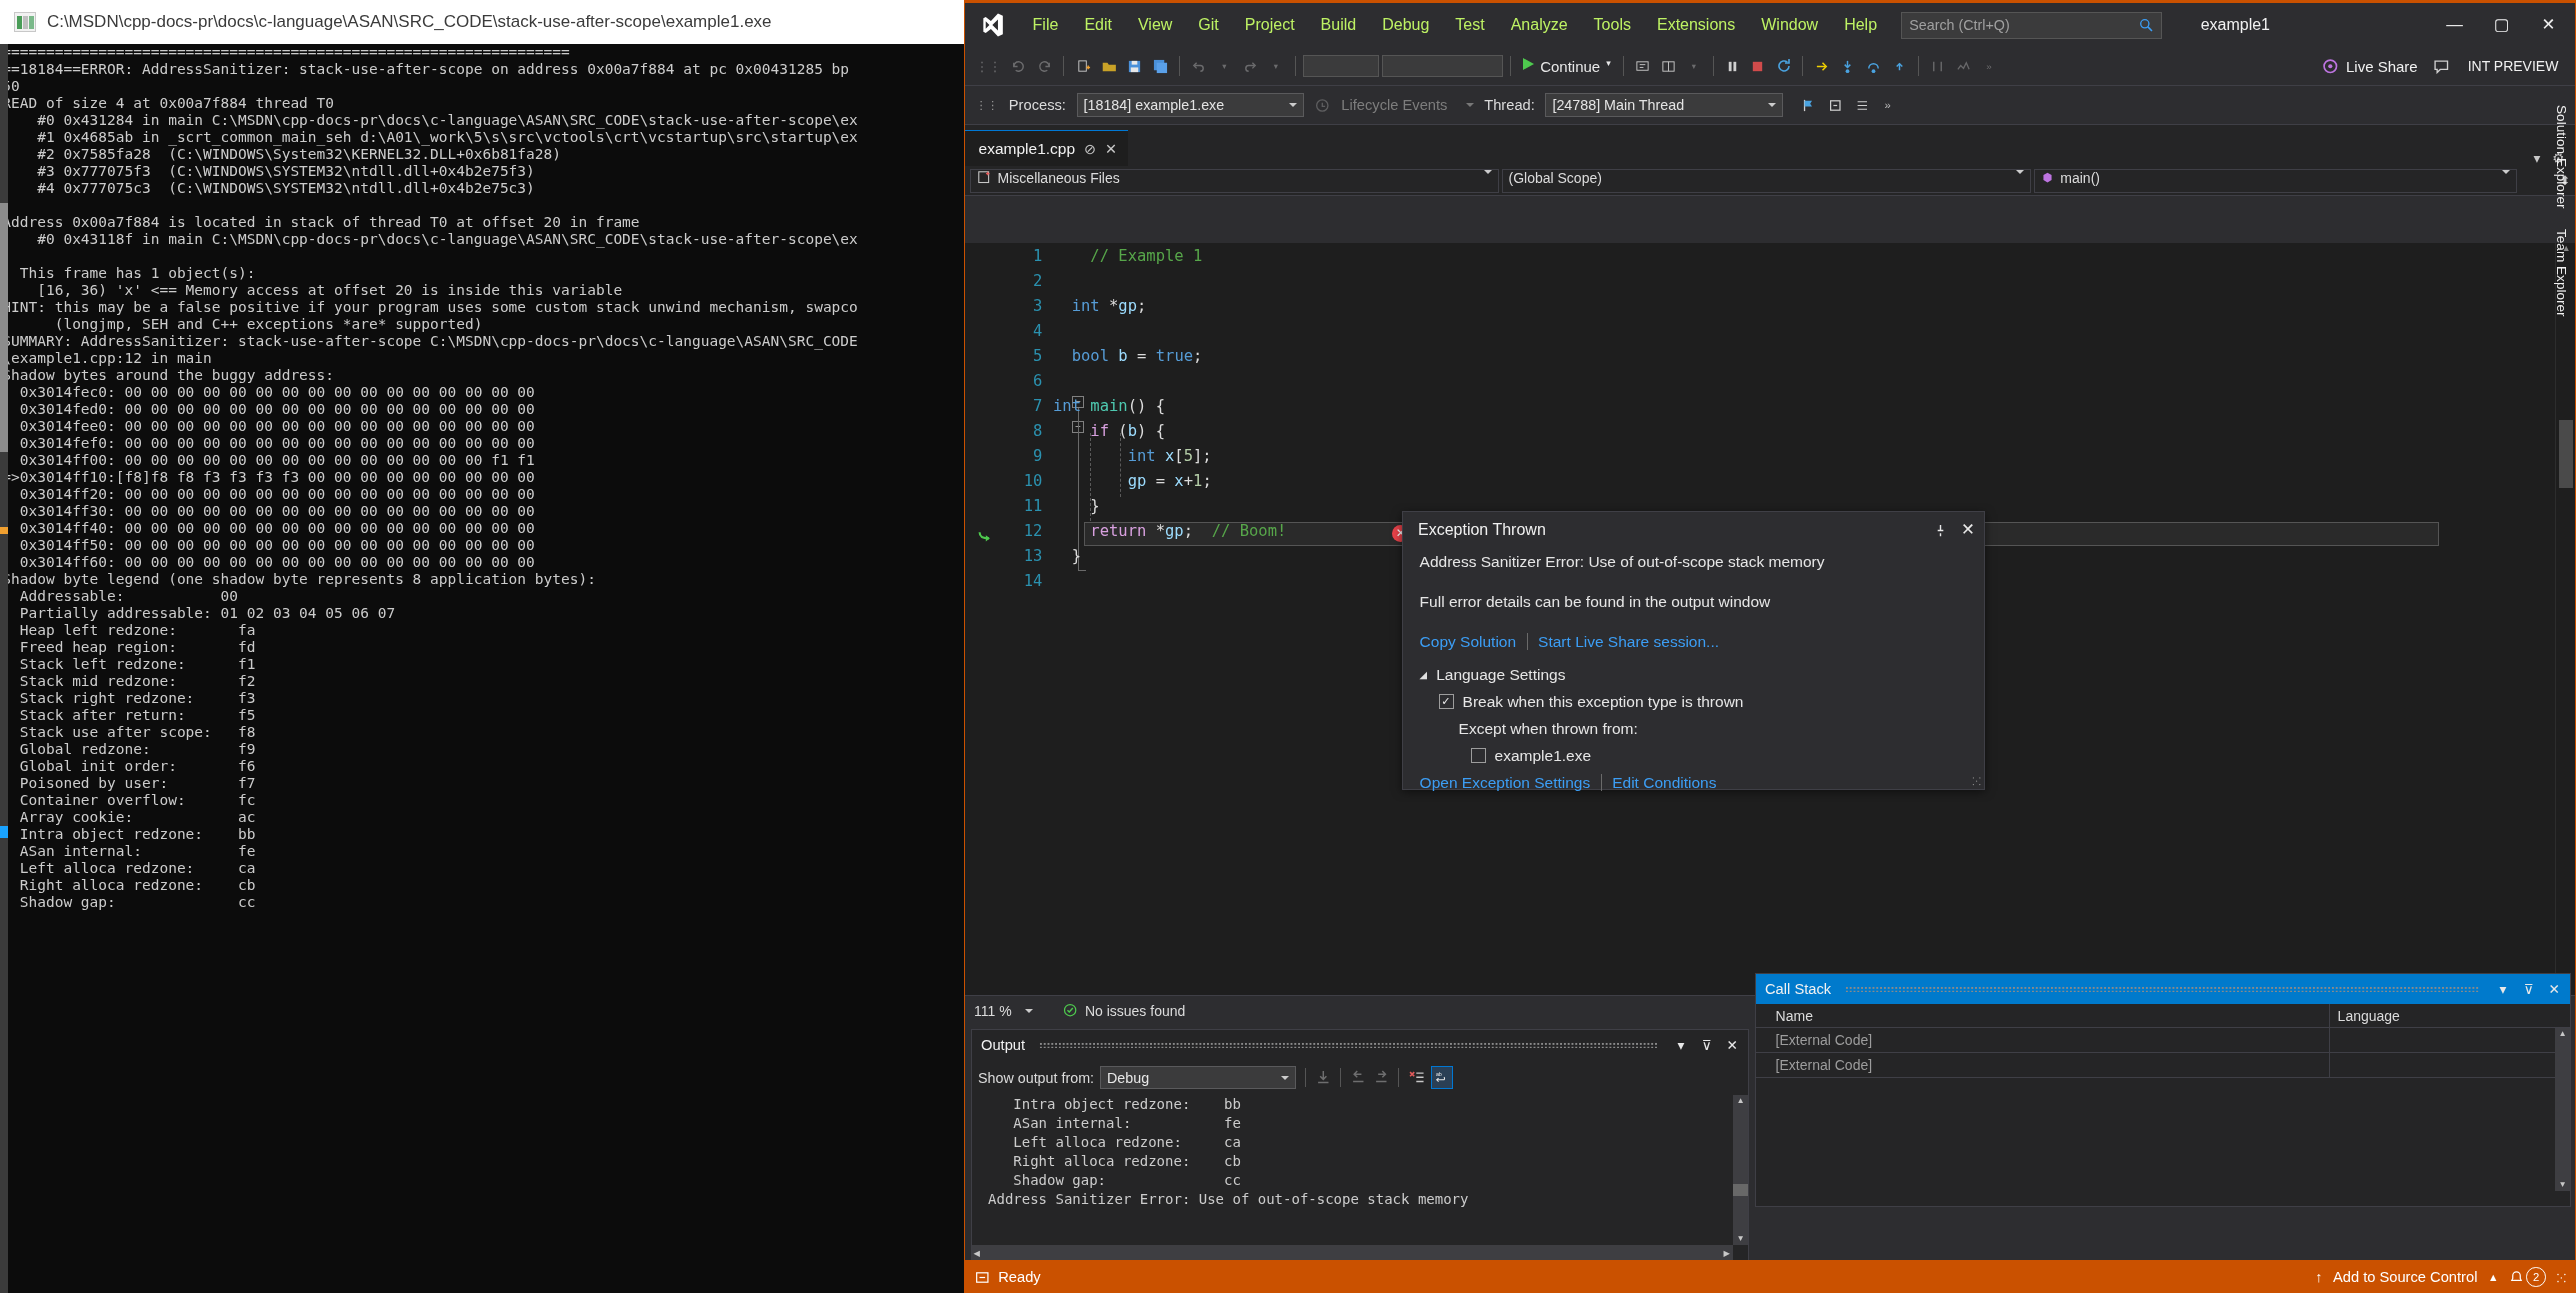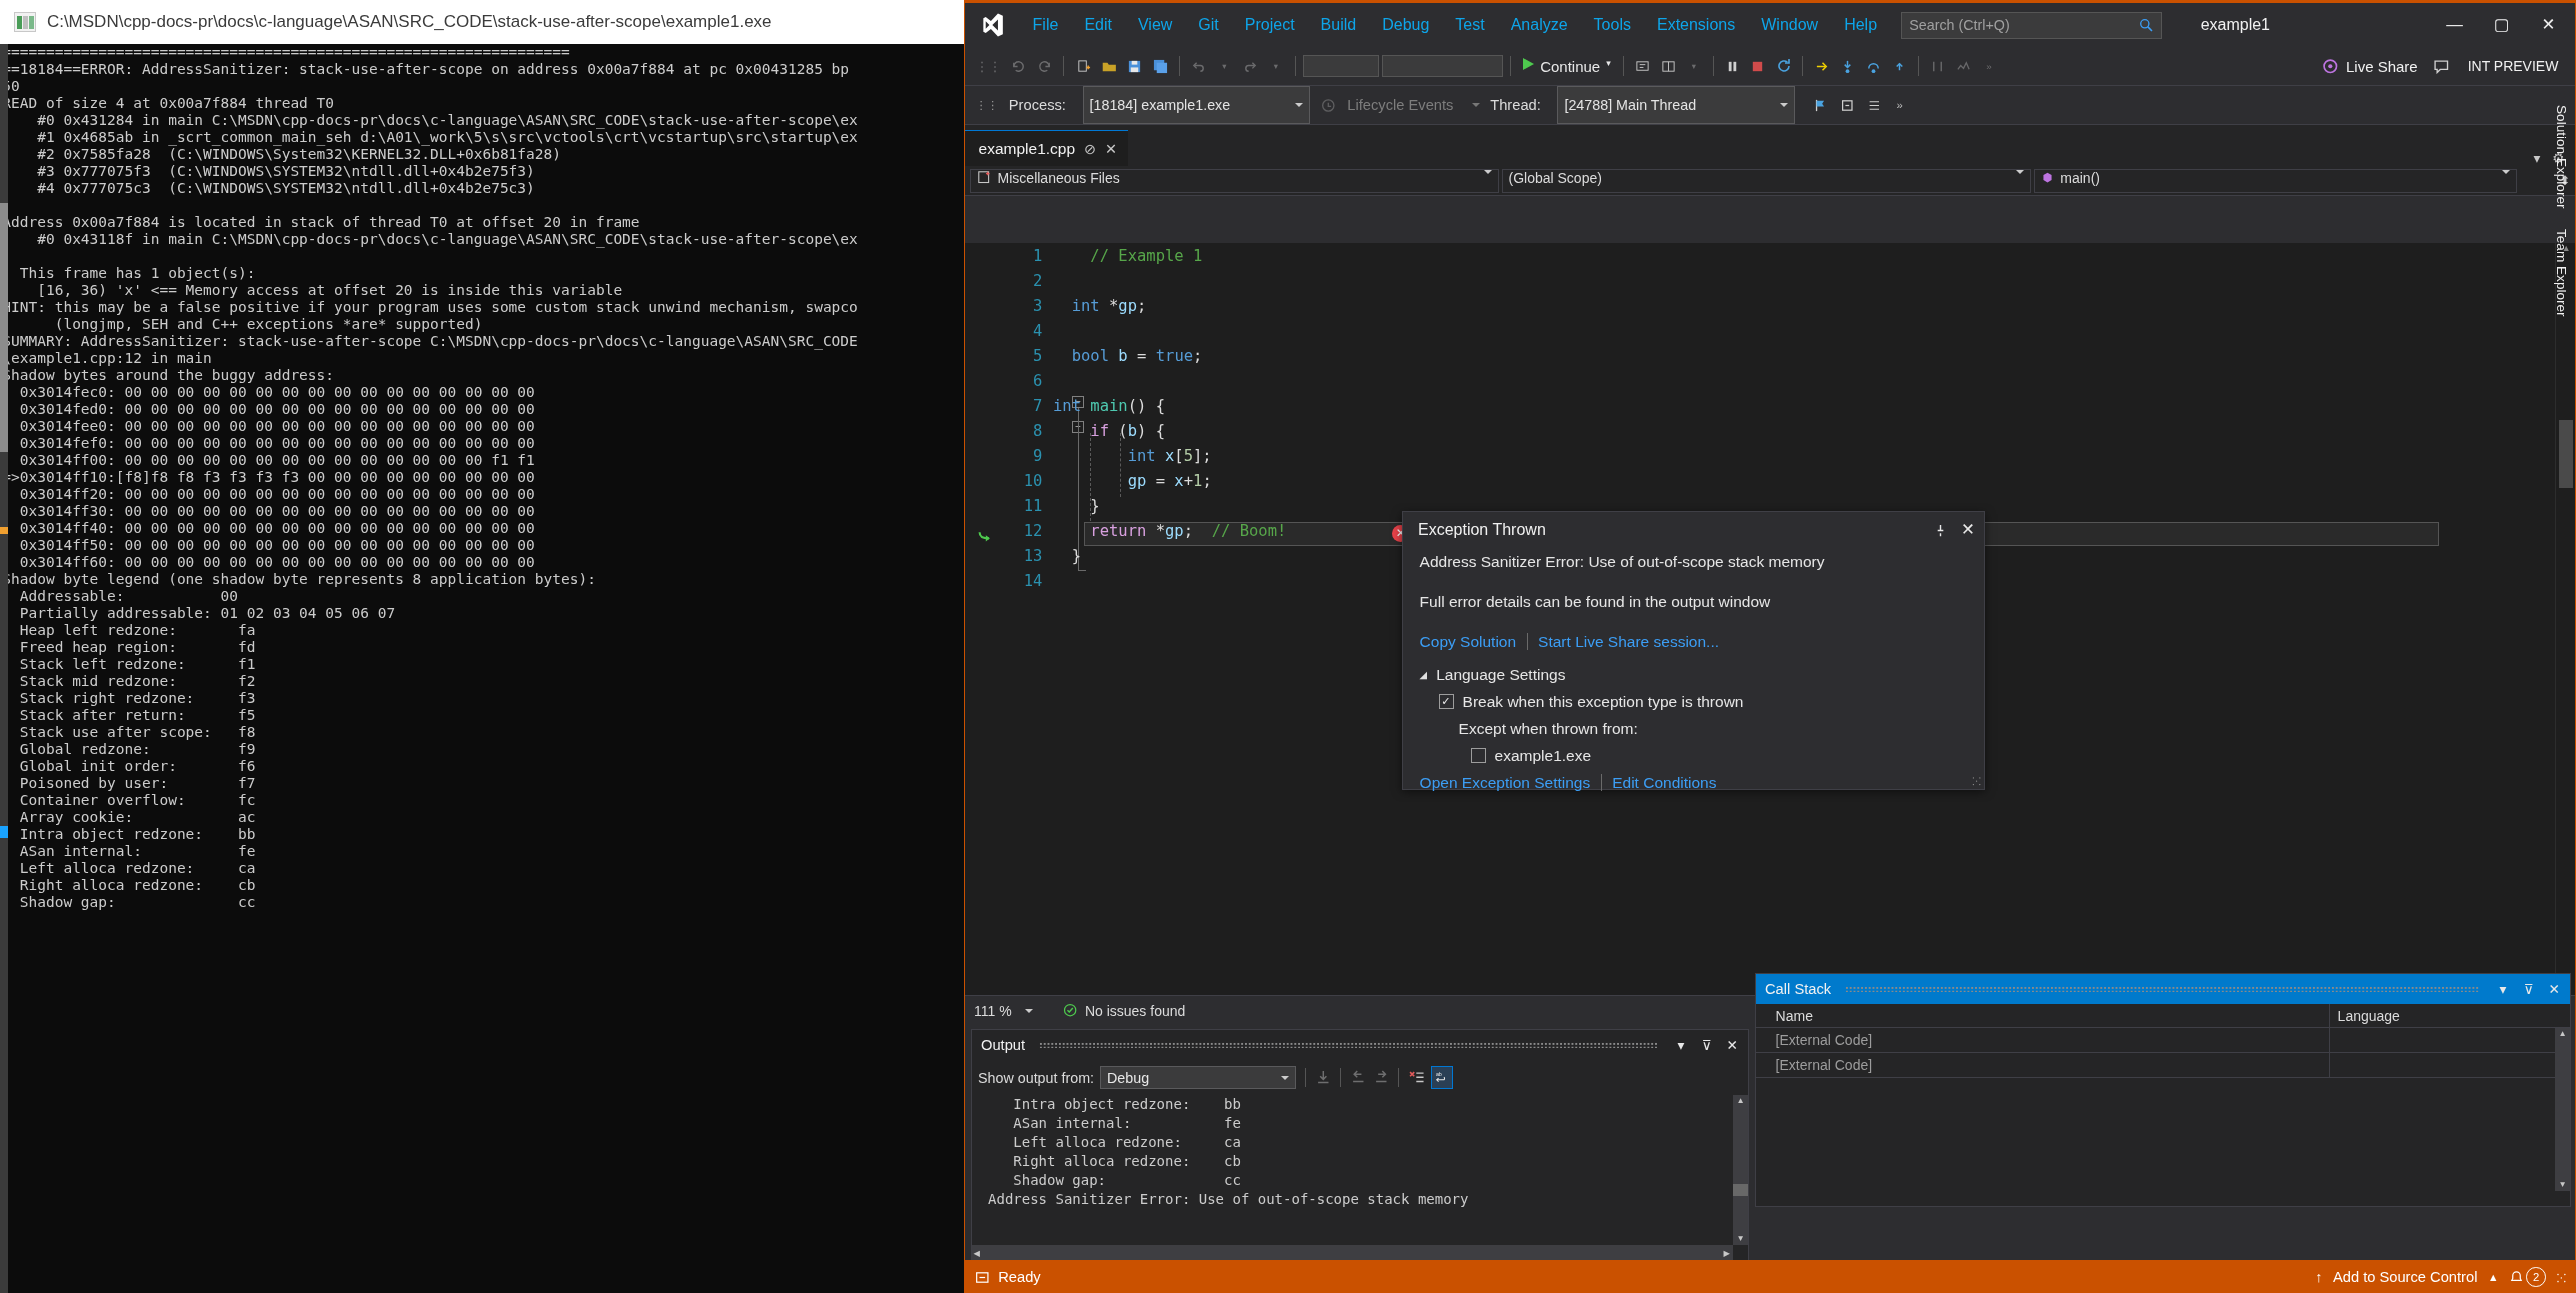--- a/index.html
+++ b/index.html
@@ -22,21 +22,21 @@
   #console-scrollbar{position:absolute;left:0;top:44px;width:8.3px;bottom:0;background:#3b3b3b;}
   #console-thumb{position:absolute;left:0;top:159px;width:8.3px;height:249px;background:#8c8c8c;}
   #console-thumb2{position:absolute;left:0;top:483px;width:8.3px;height:6.8px;background:#f0a030;}
   #console-thumb3{position:absolute;left:0;top:782px;width:8.3px;height:12px;background:#1aa3ff;}
 
   
   #vs{position:absolute;left:964px;top:0;width:1612px;height:1294px;background:#2d2d30;
       border-top:3px solid #ca5100;border-left:1.5px solid #ca5100;border-right:1.5px solid #ca5100;}
   #menubar{height:44px;display:flex;align-items:center;gap:0;padding-left:13.6px;background:#2d2d30;}
   #vs-logo{width:26px;height:26px;margin-right:15px;flex:none;}
-  .menu-item{font-size:16px;color:#0ea5e9;padding:4.5px 13px;white-space:nowrap;}
+  .menu-item{font-size:16px;color:#bef264;padding:4.5px 13px;white-space:nowrap;}
   #search-box{margin-left:10.6px;width:261px;height:27px;background:#3b3b3c;border:0.8px solid #555;
      display:flex;align-items:center;padding:0 7.6px;color:#a0a0a0;font-size:14.3px;justify-content:space-between;}
   #win-btns{margin-left:auto;display:flex;align-items:center;gap:0;padding-right:3px;}
   .win-btn{width:47px;height:41px;display:flex;align-items:center;justify-content:center;color:#eee;font-size:16.6px;}
   #proj-name{margin-left:39px;font-size:16px;color:#f1f1f1;}
 
   
   #toolbar{height:39px;display:flex;align-items:center;padding-left:7.6px;gap:3px;background:#2d2d30;
            border-bottom:0.8px solid #3f3f46;}
   .tb{height:27px;min-width:22.7px;display:flex;align-items:center;justify-content:center;color:#d0d0d0;font-size:13px;padding:0 3px;}
@@ -46,22 +46,22 @@
   .tbcombo{width:76px;height:22.7px;background:#3b3b3c;border:0.8px solid #555;}
   .tbcombo.w2{width:121px;}
   #continue-btn{display:flex;align-items:flex-start;gap:6px;color:#e8e8e8;font-size:15px;padding:0 4.5px;}
   .play-tri{width:0;height:0;border-left:11.3px solid #4ec94e;border-top:6.8px solid transparent;border-bottom:6.8px solid transparent;}
   #liveshare{margin-left:auto;display:flex;align-items:center;gap:7.6px;color:#f1f1f1;font-size:15px;padding-right:6px;}
   #intpreview{color:#f1f1f1;font-size:14px;border:0;padding:4.5px 10.6px;background:#2d2d30;}
 
   
   #debugbar{height:39px;display:flex;align-items:center;gap:10.6px;padding-left:10.6px;background:#2d2d30;
             border-bottom:0.8px solid #3f3f46;font-size:14.7px;color:#dcdcdc;}
-  .dbcombo{height:38px;background:#3b3b3c;border:0.8px solid #5a5a5c;display:flex;align-items:center;
-           padding:0 6px;color:#e4e4e4;font-size:14.3px;justify-content:space-between;margin-left:6px;}
+  .dbcombo{height:24px;background:#3b3b3c;border:0.8px solid #5a5a5c;display:flex;align-items:center;
+           padding:0 6px;color:#e4e4e4;font-size:14.3px;justify-content:space-between;}
   .caret{width:0;height:0;border-left:4.5px solid transparent;border-right:4.5px solid transparent;border-top:4.5px solid #ccc;margin-left:7.6px;}
   .dim{color:#7d7d7d;}
 
   
   #tabrow{height:41px;background:#252526;display:flex;align-items:flex-end;position:relative;}
   #tab1{height:36px;background:#1e1e1e;border-top:1.5px solid #0078d4;display:flex;align-items:center;
         padding:0 10.6px 0 13.6px;gap:9px;color:#f1f1f1;font-size:15.5px;}
   .tabclose{color:#c8c8c8;font-size:14.3px;}
   #tabright{margin-left:auto;display:flex;align-items:center;gap:12px;padding-right:10.6px;color:#c8c8c8;font-size:13.6px;}
 

